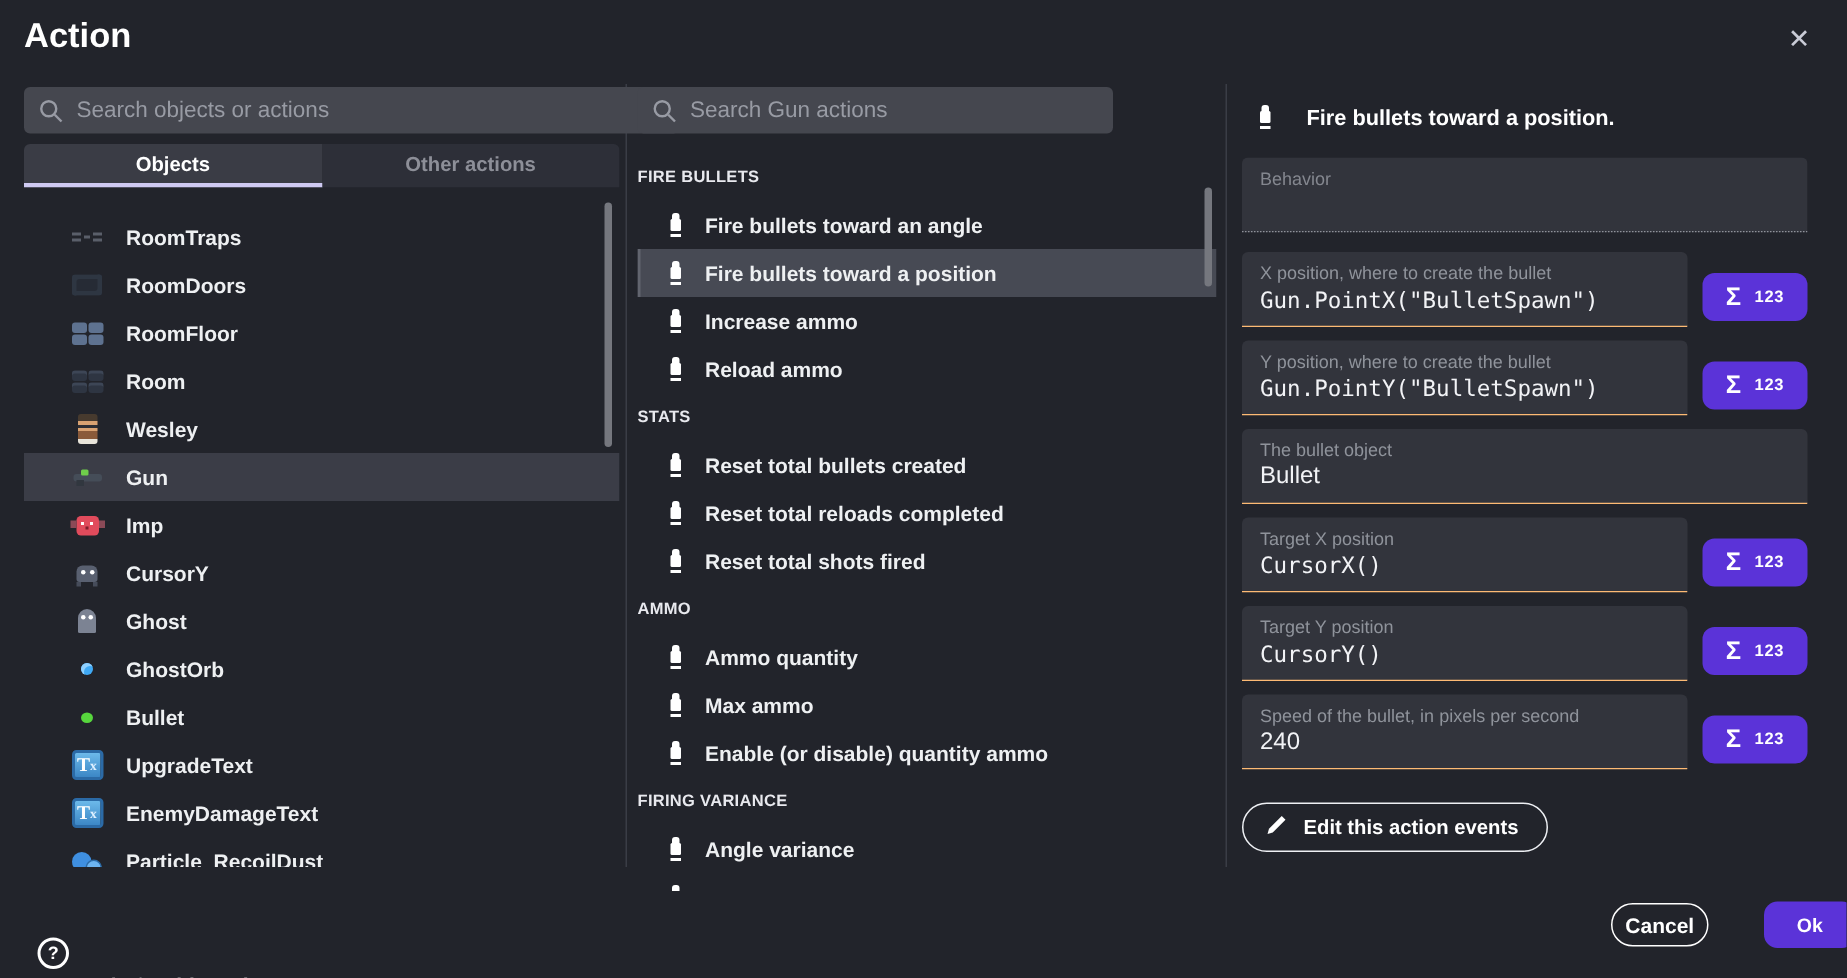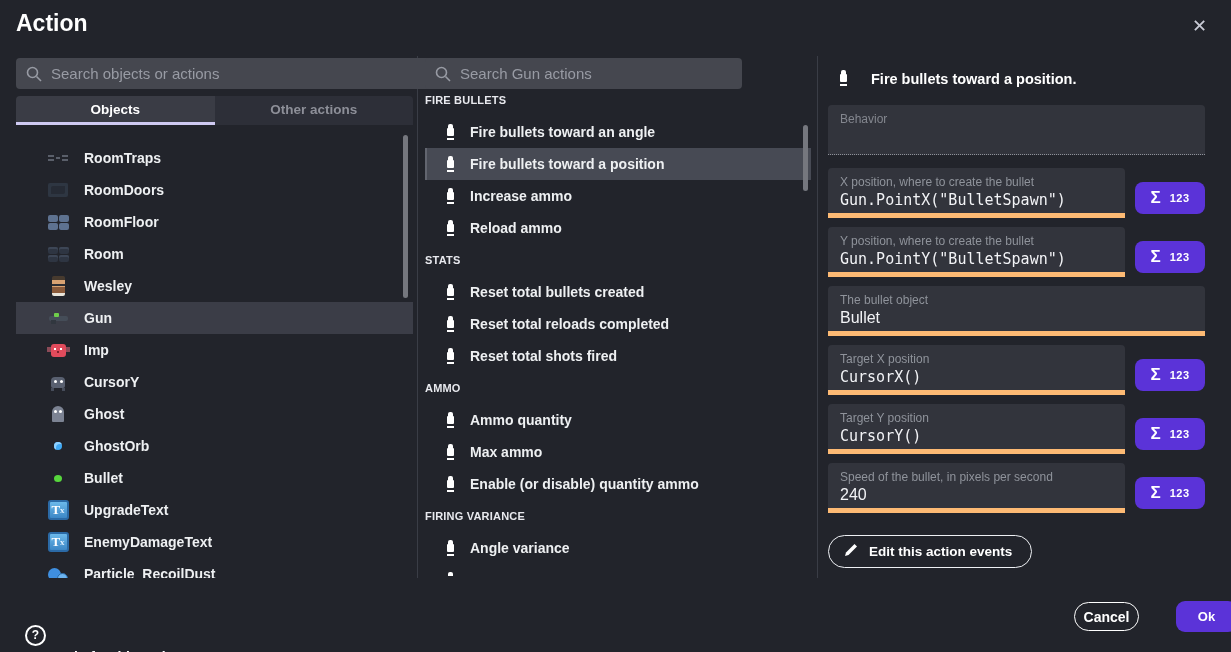--- a/index.html
+++ b/index.html
@@ -82,21 +82,21 @@
   .icon-particle i:after { content:""; position:absolute; right:-7px; bottom:-3px; width:9px; height:9px; border-radius:50%;
     background:#6db4f0; border:1px solid #2b6aa6; }
 
   
   .vscroll { position:absolute; width:5px; border-radius:3px; background:#75777e; }
   .sb-left { left:403px; top:135px; height:163px; }
   .sb-mid  { left:803px; top:125px; height:66px; }
 
   
   .mid-search { left:425px; width:317px; }
-  .act-list { position:absolute; left:425px; top:84px; width:386px; height:492px; overflow:hidden; }
+  .act-list { position:absolute; left:425px; top:102px; width:386px; height:492px; overflow:hidden; }
   .sec { height:32px; display:flex; align-items:center; font-size:11px; font-weight:bold; color:#e8e9ee;
     letter-spacing:.2px; }
   .act-row { height:32px; display:flex; align-items:center; padding-left:22px; gap:16px; cursor:pointer; }
   .act-row.selected { background:#474a54; border-left:2px solid #62656f; padding-left:20px; }
   .act-label { font-size:14px; font-weight:bold; color:#eef0f2; white-space:nowrap; }
 
   
   .ammo-icon { width:7px; height:17px; position:relative; flex:0 0 auto; }
   .ammo-icon:before { content:""; position:absolute; left:1px; top:0; width:5px; height:4px; background:#fff; border-radius:2px 2px 0 0; }
   .ammo-icon .body { position:absolute; left:0; top:4px; width:7px; height:8px; background:#fff; border-radius:1px; }
@@ -106,21 +106,21 @@
   .rp { position:absolute; left:828px; top:56px; width:377px; }
   .rp-head { display:flex; align-items:center; gap:24px; padding:14px 0 18px 12px;text-align:center; }
   .rp-desc { font-size:14.5px; font-weight:bold; color:#fff; }
   .fbox { background:#32343c; border-radius:4px 4px 0 0; padding:7px 12px 6px; height:50px; }
   .fbox .flabel { font-size:12px; color:#8f939b; margin-bottom:2px; white-space:nowrap; }
   .fbox .fvalue { font-size:15px; color:#f2f3f6; white-space:nowrap; }
   .behavior { border-bottom:1px dotted #8f929a; margin-bottom:13px; }
   .behavior .flabel, .behavior .fvalue { color:#84878f; }
   .behavior .fvalue { font-size:16px;margin-top:48px; }
   .frow { position:relative; margin-bottom:9px; }
-  .frow .fbox { width:297px; border-bottom:5px solid #fdba74; }
+  .frow .fbox { width:297px; border-bottom:1px solid #fdba74; }
   .frow.fullw .fbox { width:377px; }
   .frow .fvalue.plain { font-size:16px; }
   .sigma-btn { position:absolute; right:0; bottom:4px; width:70px; height:32px; border-radius:8px;
     background:#5b33d8; border:none; color:#fff; display:flex; align-items:center; justify-content:center;
     gap:9px; cursor:pointer; }
   .sigma-btn .sg { font-size:17px; font-weight:bold; }
   .sigma-btn .num { font-size:11px; font-weight:bold; letter-spacing:.5px; }
   .edit-btn { margin-top:13px; height:33px; border-radius:17px; border:1px solid #eef0f4; background:transparent;
     color:#fff; font-weight:bold; font-size:13.5px; display:inline-flex; align-items:center; gap:11px;
     padding:0 19px 0 15px; cursor:pointer; font-family:inherit; }

